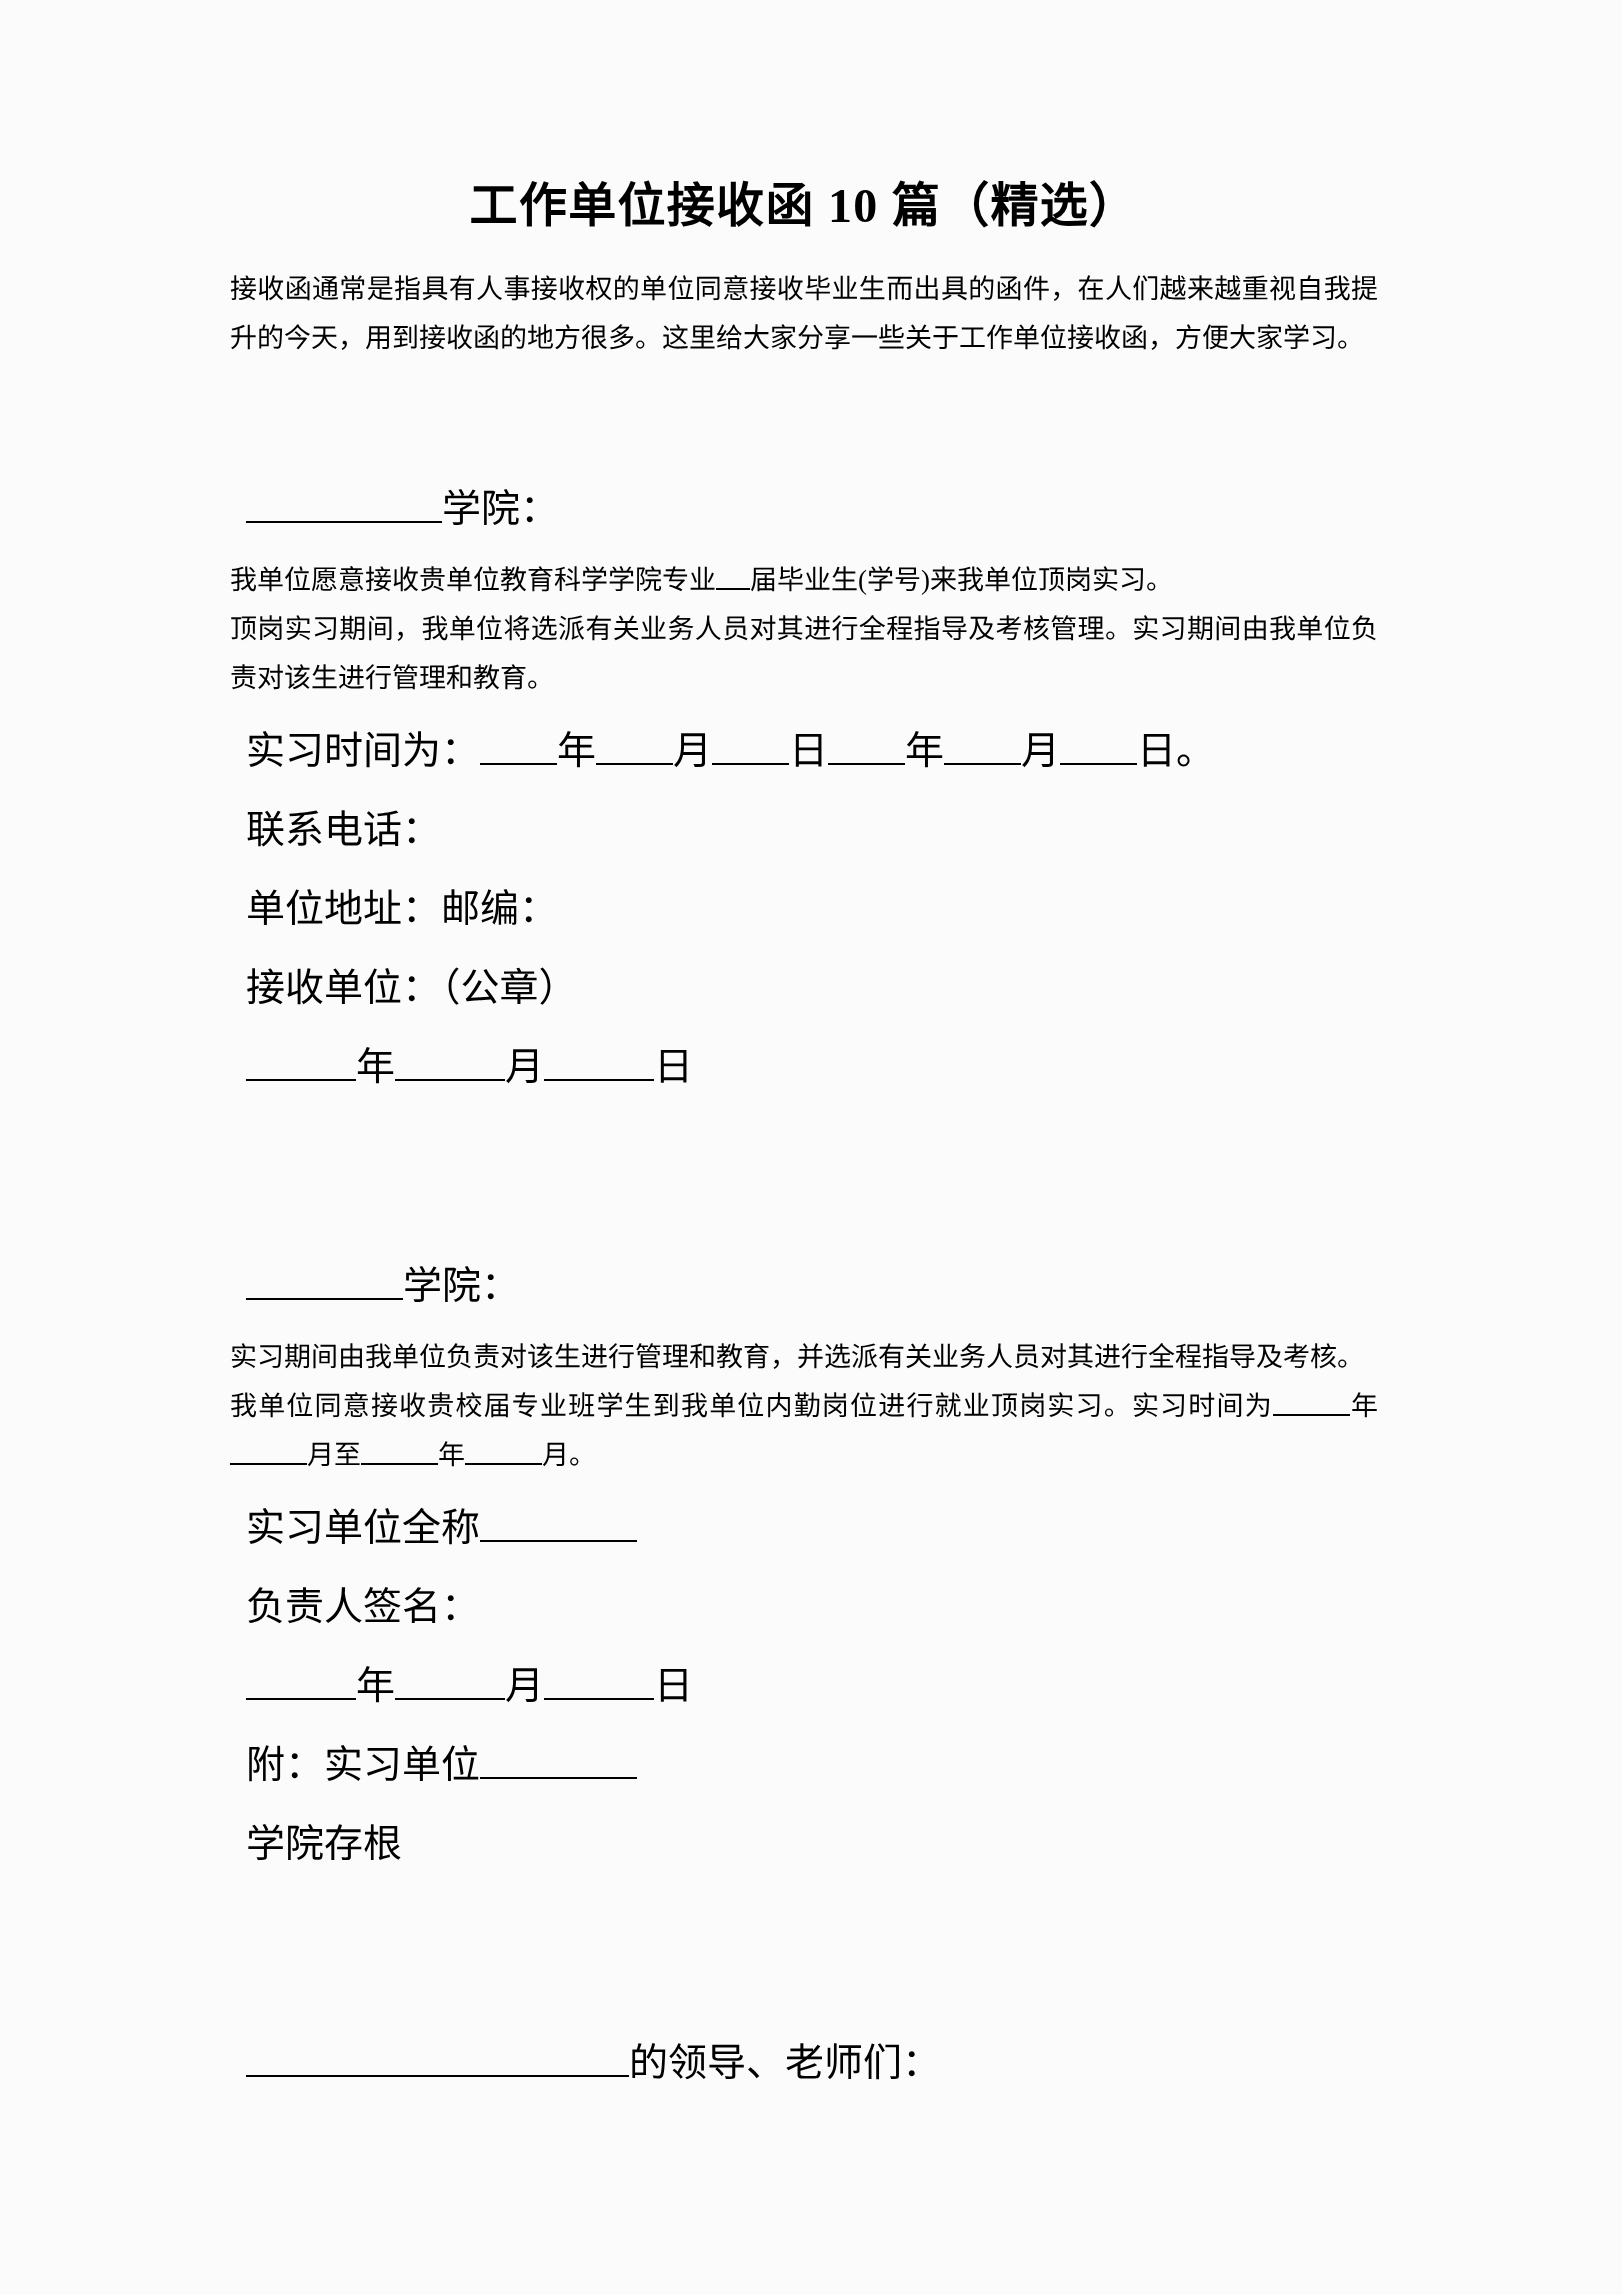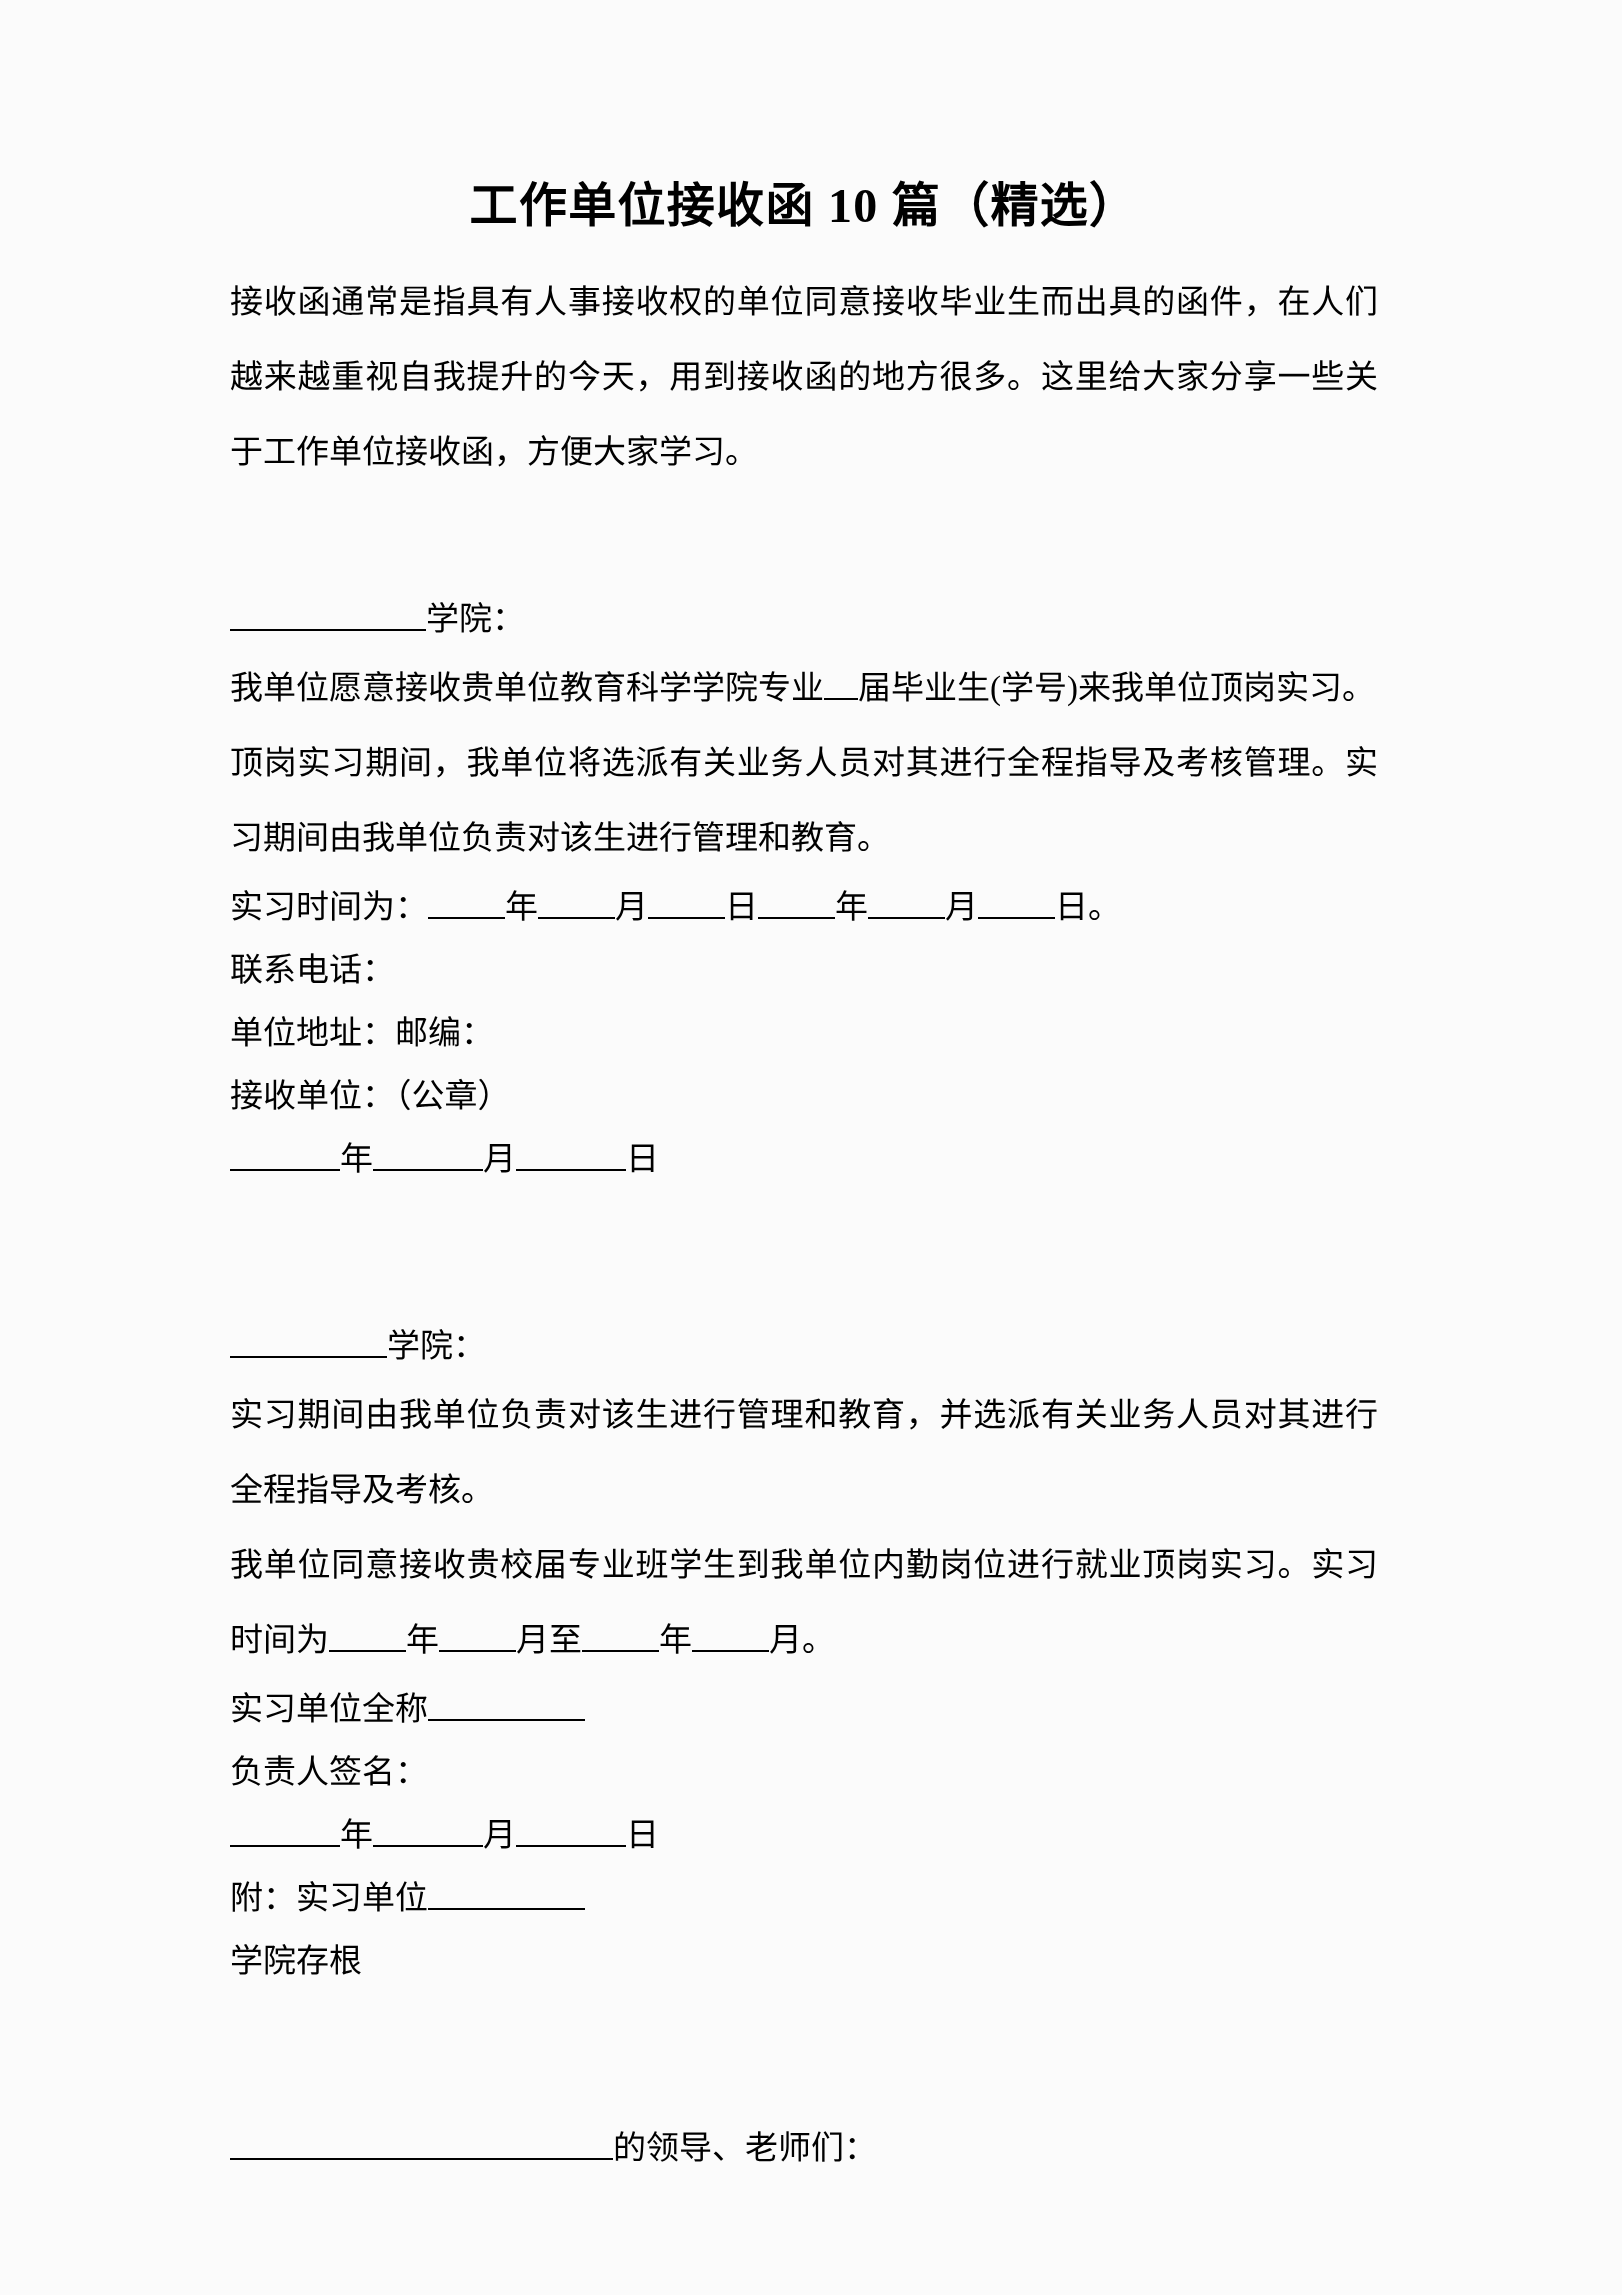--- a/index.html
+++ b/index.html
@@ -35,35 +35,35 @@
     font-weight: bold;
     line-height: 1.0;
     text-align: center;
     letter-spacing: 1.3px;
     white-space: nowrap;
   }
 
   
   .para {
     margin: 0;
-    font-size: 33px;
-    line-height: 75px;
+    font-size: 27px;
+    line-height: 49px;
     text-align: justify;
     text-justify: inter-character;
     text-align-last: left;
     word-break: break-all;
   }
 
   .para.first-intro {
     margin-top: 35px;
   }
 
   .line {
-    margin: 0;
-    font-size: 33px;
+    margin: 16px;
+    font-size: 39px;
     line-height: 63px;
     white-space: nowrap;
   }
   .gap-lg { height: 98px; }
   .gap-xl { height: 124px; }
 
   
   .blank {
     display: inline-block;
     border-bottom: 2px solid #000;

